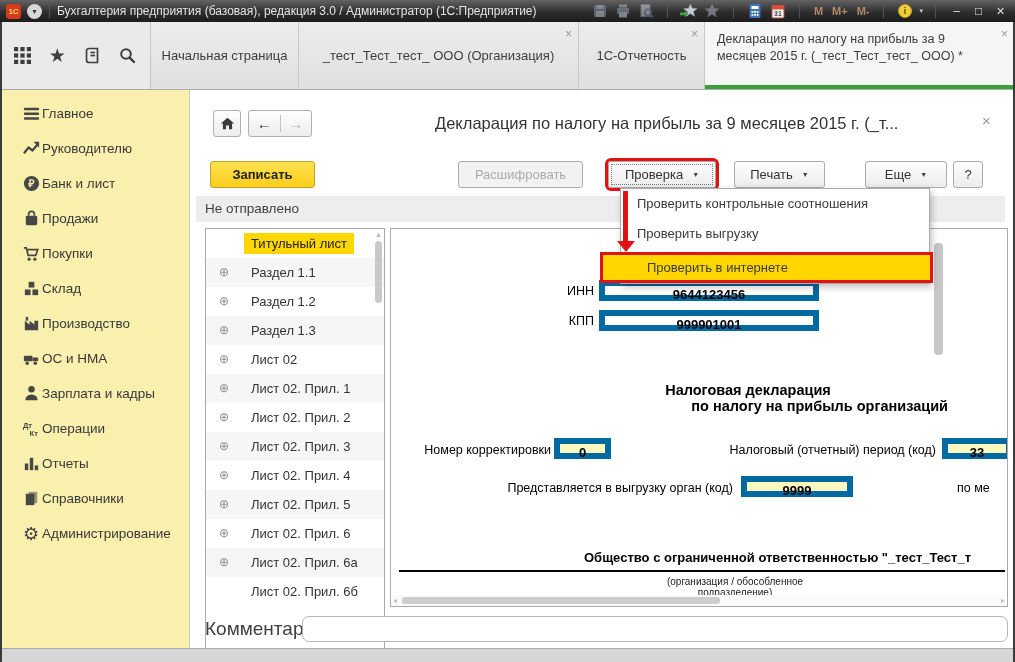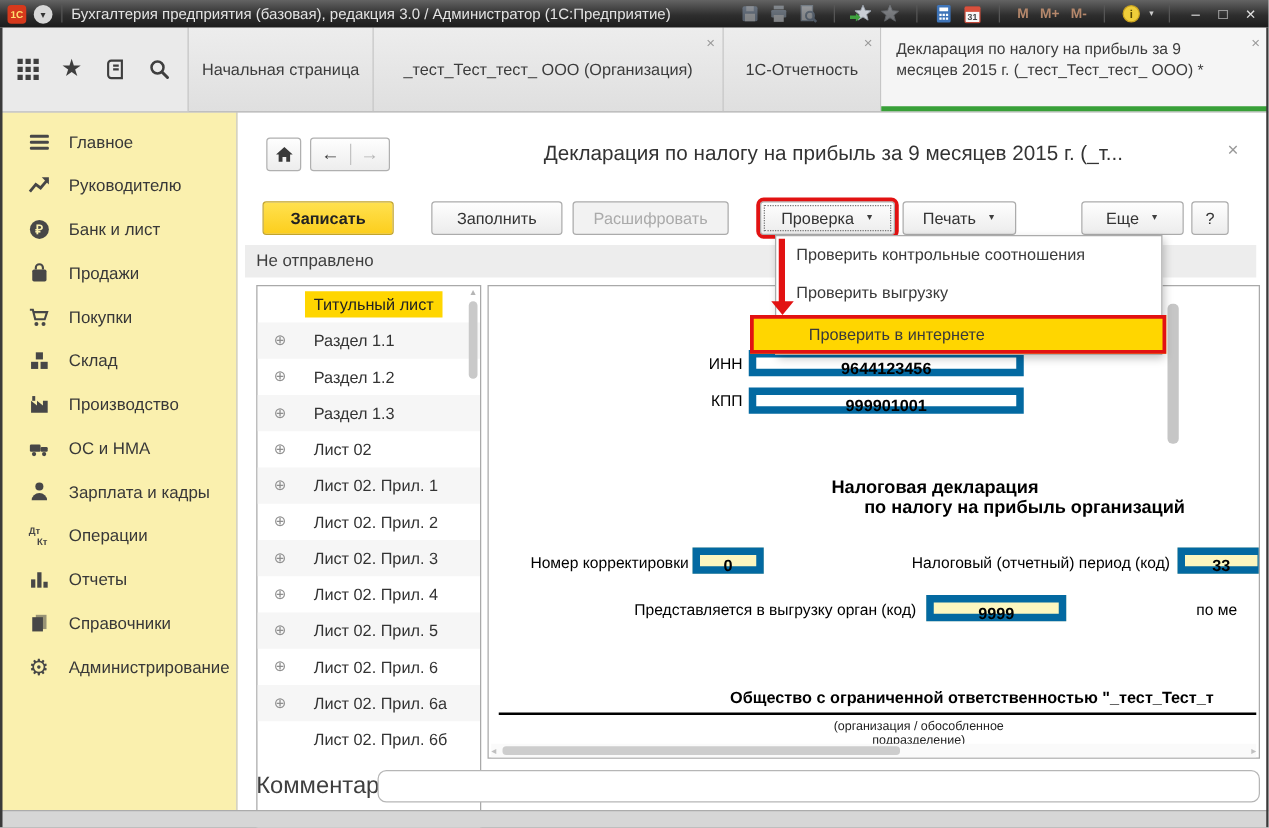--- a/index.html
+++ b/index.html
@@ -38,21 +38,21 @@
   .tab.t2{width:280px;}
   .tab.t3{width:126px;}
   .tab.t4{flex:1;background:#f5f5f5;align-items:flex-start;}
   .tab.t4 .tab-label{padding:9px 26px 0 12px;font-size:12.5px;line-height:17px;}
   .tab-underline{position:absolute;left:0;right:0;bottom:0;height:4px;
     background:var(--active-tab-green,#38a038);}
   
   .sidebar{position:absolute;left:0;top:90px;width:190px;height:558px;
     background:var(--sidebar-yellow,#faf0ae);border-right:1px solid #c9c9c9;box-sizing:border-box;
     padding-top:6px;z-index:5;}
-  .nav-item{height:35px;display:flex;align-items:center;gap:13px;padding-left:20px;cursor:default;}
+  .nav-item{height:35px;display:flex;align-items:center;padding-left:20px;cursor:default;}
   .sicon{width:22px;height:20px;display:flex;align-items:center;justify-content:center;flex:none;color:#474747;}
   .sicon .gear{font-size:18px;line-height:18px;}
   .nav-label{font-size:13.5px;color:#383838;}
   
   .main{position:absolute;left:190px;top:90px;width:823px;height:558px;background:#fff;}
   .nav-btn{position:absolute;top:20px;height:27px;box-sizing:border-box;border:1px solid #b0b0b0;
     border-radius:3px;background:linear-gradient(#fefefe,#ededed);display:flex;align-items:center;justify-content:center;}
   .btn-home{left:23px;width:28px;}
   .backfwd{left:58px;width:64px;display:flex;padding:0;}
   .bf-seg{width:50%;display:flex;align-items:center;justify-content:center;font-size:15px;font-weight:bold;color:#3a3a3a;}
@@ -62,21 +62,21 @@
   
   .tbtn{position:absolute;top:71px;height:27px;box-sizing:border-box;border:1px solid #ababab;border-radius:3px;
     background:linear-gradient(#fefefe,#ececec);display:flex;align-items:center;justify-content:center;
     font-size:13px;color:#333;}
   .btn-caret{font-size:7px;color:#3f3f3f;margin-left:9px;}
   .btn-save{left:20px;width:105px;background:linear-gradient(#ffe14f,#fcce1d);border-color:#c2a42c;font-weight:bold;color:#222;}
   .btn-fill{left:155px;width:105px;}
   .btn-explain{left:268px;width:125px;color:#aaa;background:#f2f2f2;}
   .btn-check{left:418px;width:108px;outline:3px solid var(--annotation-red,#e21212);position:absolute;}
   .btn-check::after{content:"";position:absolute;inset:2px;border:1px dotted #777;}
-  .btn-print{left:532px;width:91px;}
+  .btn-print{left:544px;width:91px;}
   .btn-more{left:675px;width:82px;}
   .btn-help{left:763px;width:30px;}
   
   .statusbar{position:absolute;left:6px;right:8px;top:106px;height:26px;background:#ededed;
     color:#3f3f3f;font-size:13.5px;line-height:26px;padding-left:9px;}
   
   .list-panel{position:absolute;left:15px;top:138px;width:180px;height:445px;box-sizing:border-box;
     border:1px solid #a9a9a9;background:#fff;overflow:hidden;}
   .srow{position:relative;height:29px;line-height:29px;padding-left:38px;font-size:13px;color:#333;white-space:nowrap;}
   .srow:nth-of-type(even){background:#f6f6f6;}
@@ -402,21 +402,20 @@
         </svg>
     </div>
     <div class="nav-btn backfwd">
       <span class="bf-seg">←</span>
       <span class="bf-seg fwd">→</span>
     </div>
     <div class="page-title">Декларация по налогу на прибыль за 9 месяцев 2015 г. (_т...</div>
     <span class="page-close">×</span>
 
     <div class="tbtn btn-save">Записать</div>
-    <div class="tbtn btn-fill">Заполнить</div>
     <div class="tbtn btn-explain">Расшифровать</div>
     <div class="tbtn btn-check">
       <span>Проверка</span>
       <span class="btn-caret">▼</span>
     </div>
     <div class="tbtn btn-print">
       <span>Печать</span>
       <span class="btn-caret">▼</span>
     </div>
     <div class="tbtn btn-more">

